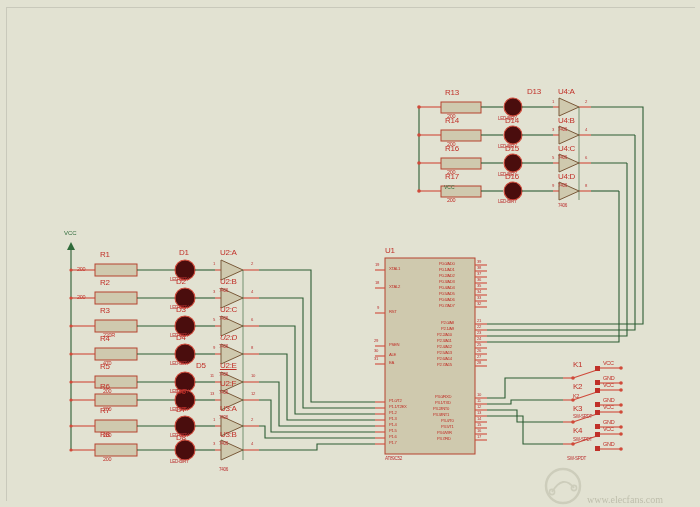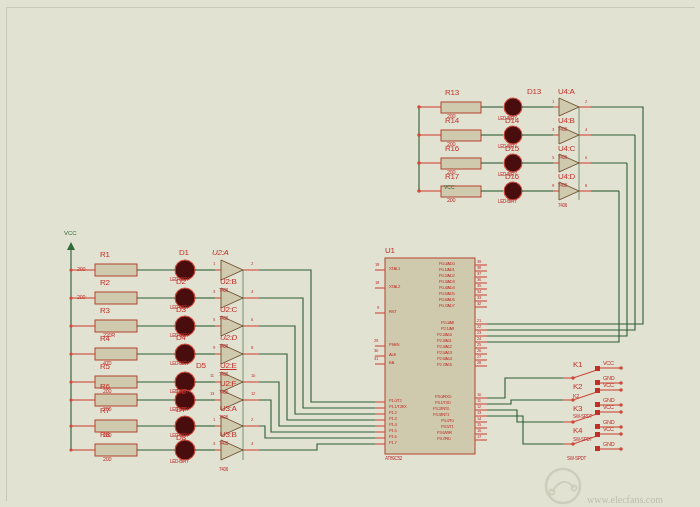--- a/index.html
+++ b/index.html
@@ -343,21 +343,21 @@
   <div class="lbl dev" style="left:163px;top:354px;">LED-BIRY</div>
   <div class="lbl ref" style="left:169px;top:354px;margin-left:20px;">D5</div>
   <div class="lbl dev" style="left:163px;top:382px;">LED-BIRY</div>
   <div class="lbl ref" style="left:169px;top:380px;">D6</div>
   <div class="lbl dev" style="left:163px;top:400px;">LED-BIRY</div>
   <div class="lbl ref" style="left:169px;top:398px;">D7</div>
   <div class="lbl dev" style="left:163px;top:426px;">LED-BIRY</div>
   <div class="lbl ref" style="left:169px;top:426px;">D8</div>
   <div class="lbl dev" style="left:163px;top:452px;">LED-BIRY</div>
 
-  <div class="lbl ref" style="left:205px;top:241px;font-style:italic;">U2:A</div>
+  <div class="lbl ref" style="left:213px;top:241px;">U2:A</div>
   <div class="lbl ref" style="left:213px;top:270px;">U2:B</div>
   <div class="lbl dev" style="left:212px;top:281px;">7406</div>
   <div class="lbl ref" style="left:213px;top:298px;">U2:C</div>
   <div class="lbl dev" style="left:212px;top:309px;">7406</div>
   <div class="lbl ref" style="left:213px;top:326px;font-style:italic;">U2:D</div>
   <div class="lbl dev" style="left:212px;top:337px;">7406</div>
   <div class="lbl ref" style="left:213px;top:354px;text-decoration:underline;">U2:E</div>
   <div class="lbl dev" style="left:212px;top:365px;">7406</div>
   <div class="lbl ref" style="left:213px;top:372px;">U2:F</div>
   <div class="lbl dev" style="left:212px;top:383px;">7406</div>

